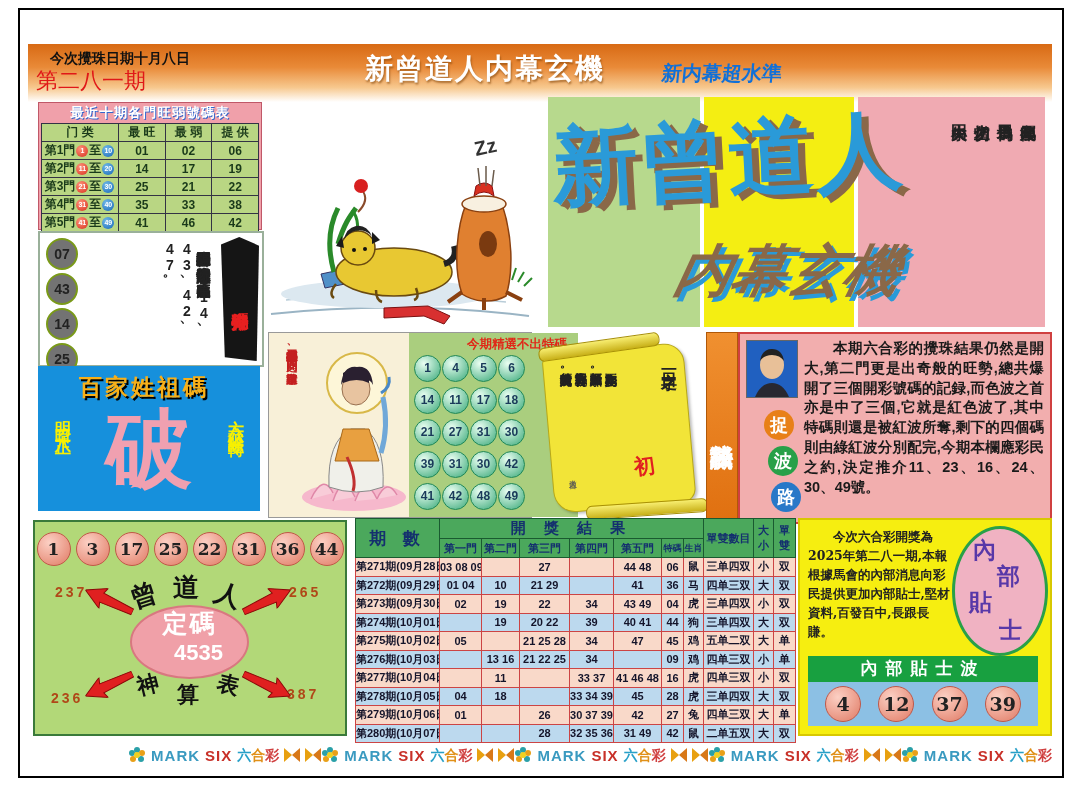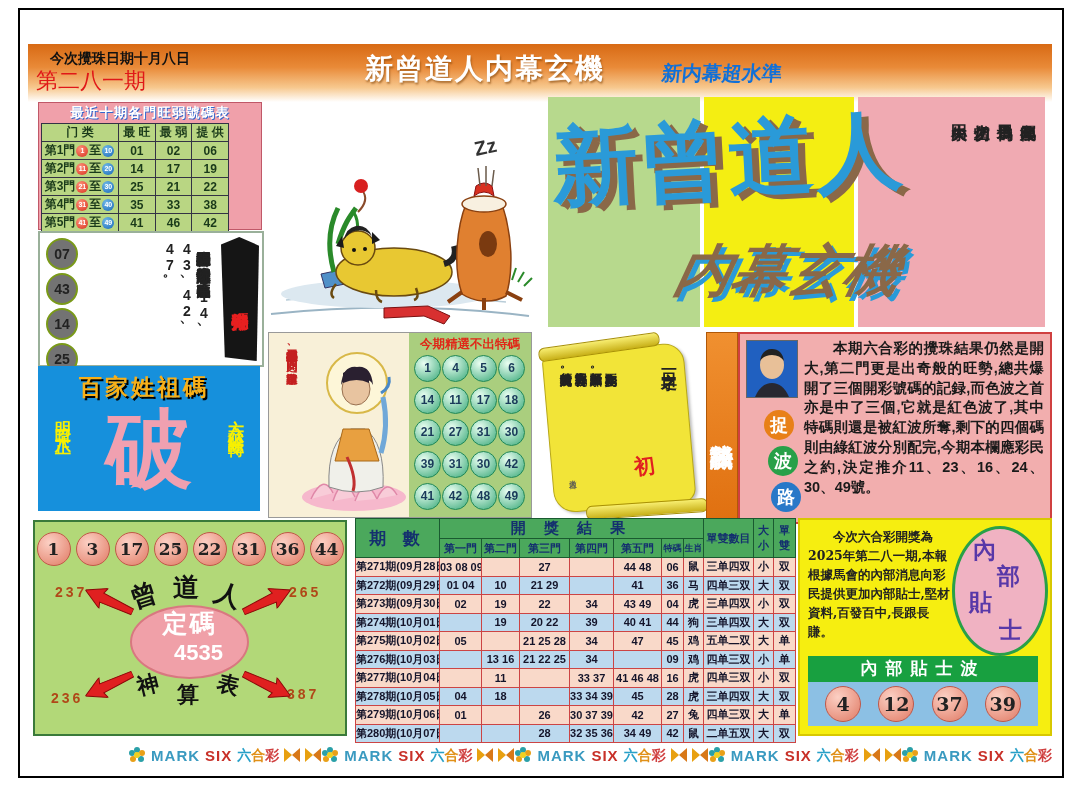--- a/index.html
+++ b/index.html
@@ -17,21 +17,21 @@
   .draw-date{left:50px;top:50px;font-size:14px;font-weight:bold;color:#111;}
   .issue{left:36px;top:66px;font-size:22px;font-weight:400;color:#e01818;}
   .masthead{left:320px;top:50px;width:330px;text-align:center;font-size:28px;font-weight:900;
     color:#fff;text-shadow:1px 2px 2px rgba(120,60,0,.55);letter-spacing:2px;}
   .slogan{left:662px;top:60px;font-size:20px;font-weight:900;color:#1070d8;transform:skewX(-6deg);}
 
   
   .hotcold{left:38px;top:102px;width:222px;height:126px;background:#f0a0aa;border:1px solid #c05868;}
   .hc-title{height:20px;text-align:center;font-size:13.5px;font-weight:900;color:#fff;
     text-shadow:1px 1px 0 #3366cc;line-height:20px;letter-spacing:1px;}
-  .hotcold table{border-collapse:collapse;width:188px;margin:0 2px;table-layout:fixed;}
+  .hotcold table{border-collapse:collapse;width:218px;margin:0 2px;table-layout:fixed;}
   .hotcold th,.hotcold td{border:1px solid #334;background:#b9d683;color:#1a3a1a;
     font-size:12px;font-weight:bold;text-align:center;height:16.5px;padding:0;}
   .hc-gate{font-size:11px;white-space:nowrap;}
   .mini{display:inline-block;width:12px;height:12px;border-radius:50%;color:#fff;
     font-size:7px;line-height:12px;vertical-align:middle;margin:0 1px;font-weight:bold;}
   .m-red{background:radial-gradient(circle at 35% 30%,#ff9078,#d83020);}
   .m-blue{background:radial-gradient(circle at 35% 30%,#70b8e8,#1868b8);}
 
   
   .intro-box{left:38px;top:231px;width:222px;height:132px;background:#fff;border:2px solid #9ab09a;}
@@ -64,21 +64,21 @@
     transform:rotate(-3deg);letter-spacing:2px;white-space:nowrap;}
   .sub-title{left:676px;top:234px;font-size:56px;font-weight:900;font-style:italic;
     font-family:"DejaVu Serif",serif;color:#8a6848;text-shadow:5px 4px 0 #2a9ad8;
     transform:skewX(-12deg);white-space:nowrap;}
   .warning{left:948px;top:112px;height:160px;font-size:16px;font-weight:bold;color:#222;
     line-height:23px;}
 
   
   .buddha{left:268px;top:332px;width:262px;height:184px;border:1px solid #999;background:#f8f0d8;}
   .buddha-text{left:16px;top:8px;height:158px;font-size:11px;font-weight:bold;color:#c42020;line-height:13px;}
-  .nospecial{left:140px;top:0;width:122px;height:184px;background:#aace7e;}
+  .nospecial{left:140px;top:0;width:122px;height:184px;background:#aace7e;padding-left:47px;}
   .ns-title{width:100%;text-align:center;font-size:12.5px;font-weight:900;color:#e02818;margin-top:3px;}
   .ns-grid{position:absolute;left:5px;top:22px;display:grid;grid-template-columns:repeat(4,27px);
     grid-auto-rows:31px;gap:1px;}
   .gball{width:25px;height:25px;border-radius:50%;border:1px solid #208858;
     background:radial-gradient(circle at 35% 30%,#eafff2,#38a878);text-align:center;
     line-height:25px;font-size:12px;font-weight:bold;color:#1a3a5a;}
 
   
   .scroll-box{left:538px;top:336px;width:164px;height:184px;}
   .scroll-body{position:absolute;left:10px;top:12px;width:140px;height:158px;background:#f2e438;
@@ -522,21 +522,21 @@
           <td>大</td>
           <td>单</td>
         </tr>
 
         <tr class="even">
           <td class="c-issue">第280期(10月07日)</td>
           <td></td>
           <td></td>
           <td>28</td>
           <td>32 35 36</td>
-          <td>34 49</td>
+          <td>31 49</td>
           <td>42</td>
           <td class="c-zo">鼠</td>
           <td class="c-oec">二单五双</td>
           <td>大</td>
           <td>双</td>
         </tr>
       </tbody>
   </table>
 </div>
 

